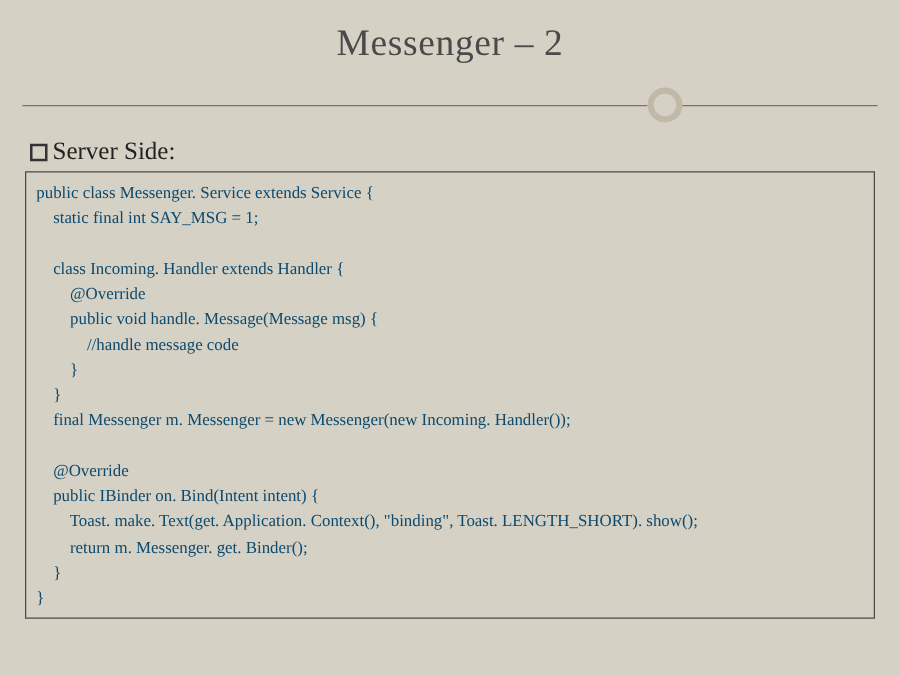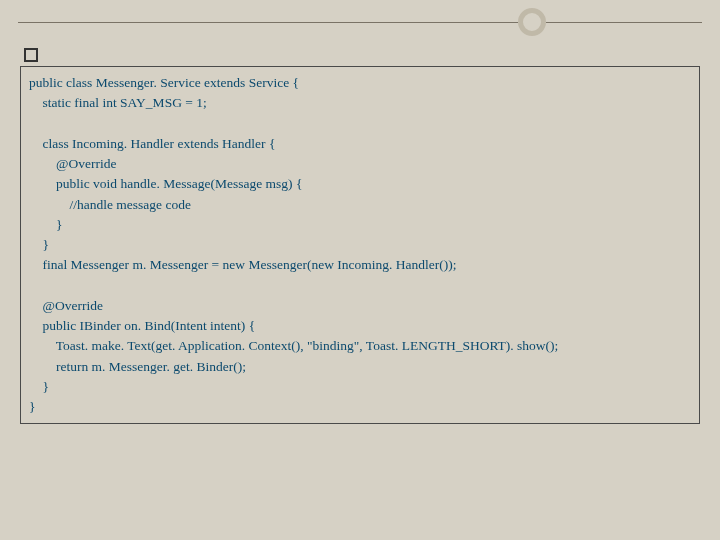--- a/index.html
+++ b/index.html
@@ -76,27 +76,29 @@
     color: #0c4a6e;
     line-height: 1.5;
     white-space: pre;
     overflow: hidden;
   }
 </style>
 </head>
 <body>
 
 <div class="slide">
+  <h1 class="title">Messenger – 2</h1>
   <div class="title-divider">
     <div class="line-left"></div>
     <div class="circle"></div>
     <div class="line-right"></div>
   </div>
   <div class="subheader">
     <span class="bullet-sq"></span>
+    <span>Server Side:</span>
   </div>
   <pre class="codebox">public class Messenger. Service extends Service {
     static final int SAY_MSG = 1;
 
     class Incoming. Handler extends Handler {
         @Override
         public void handle. Message(Message msg) {
             //handle message code
         }
     }

